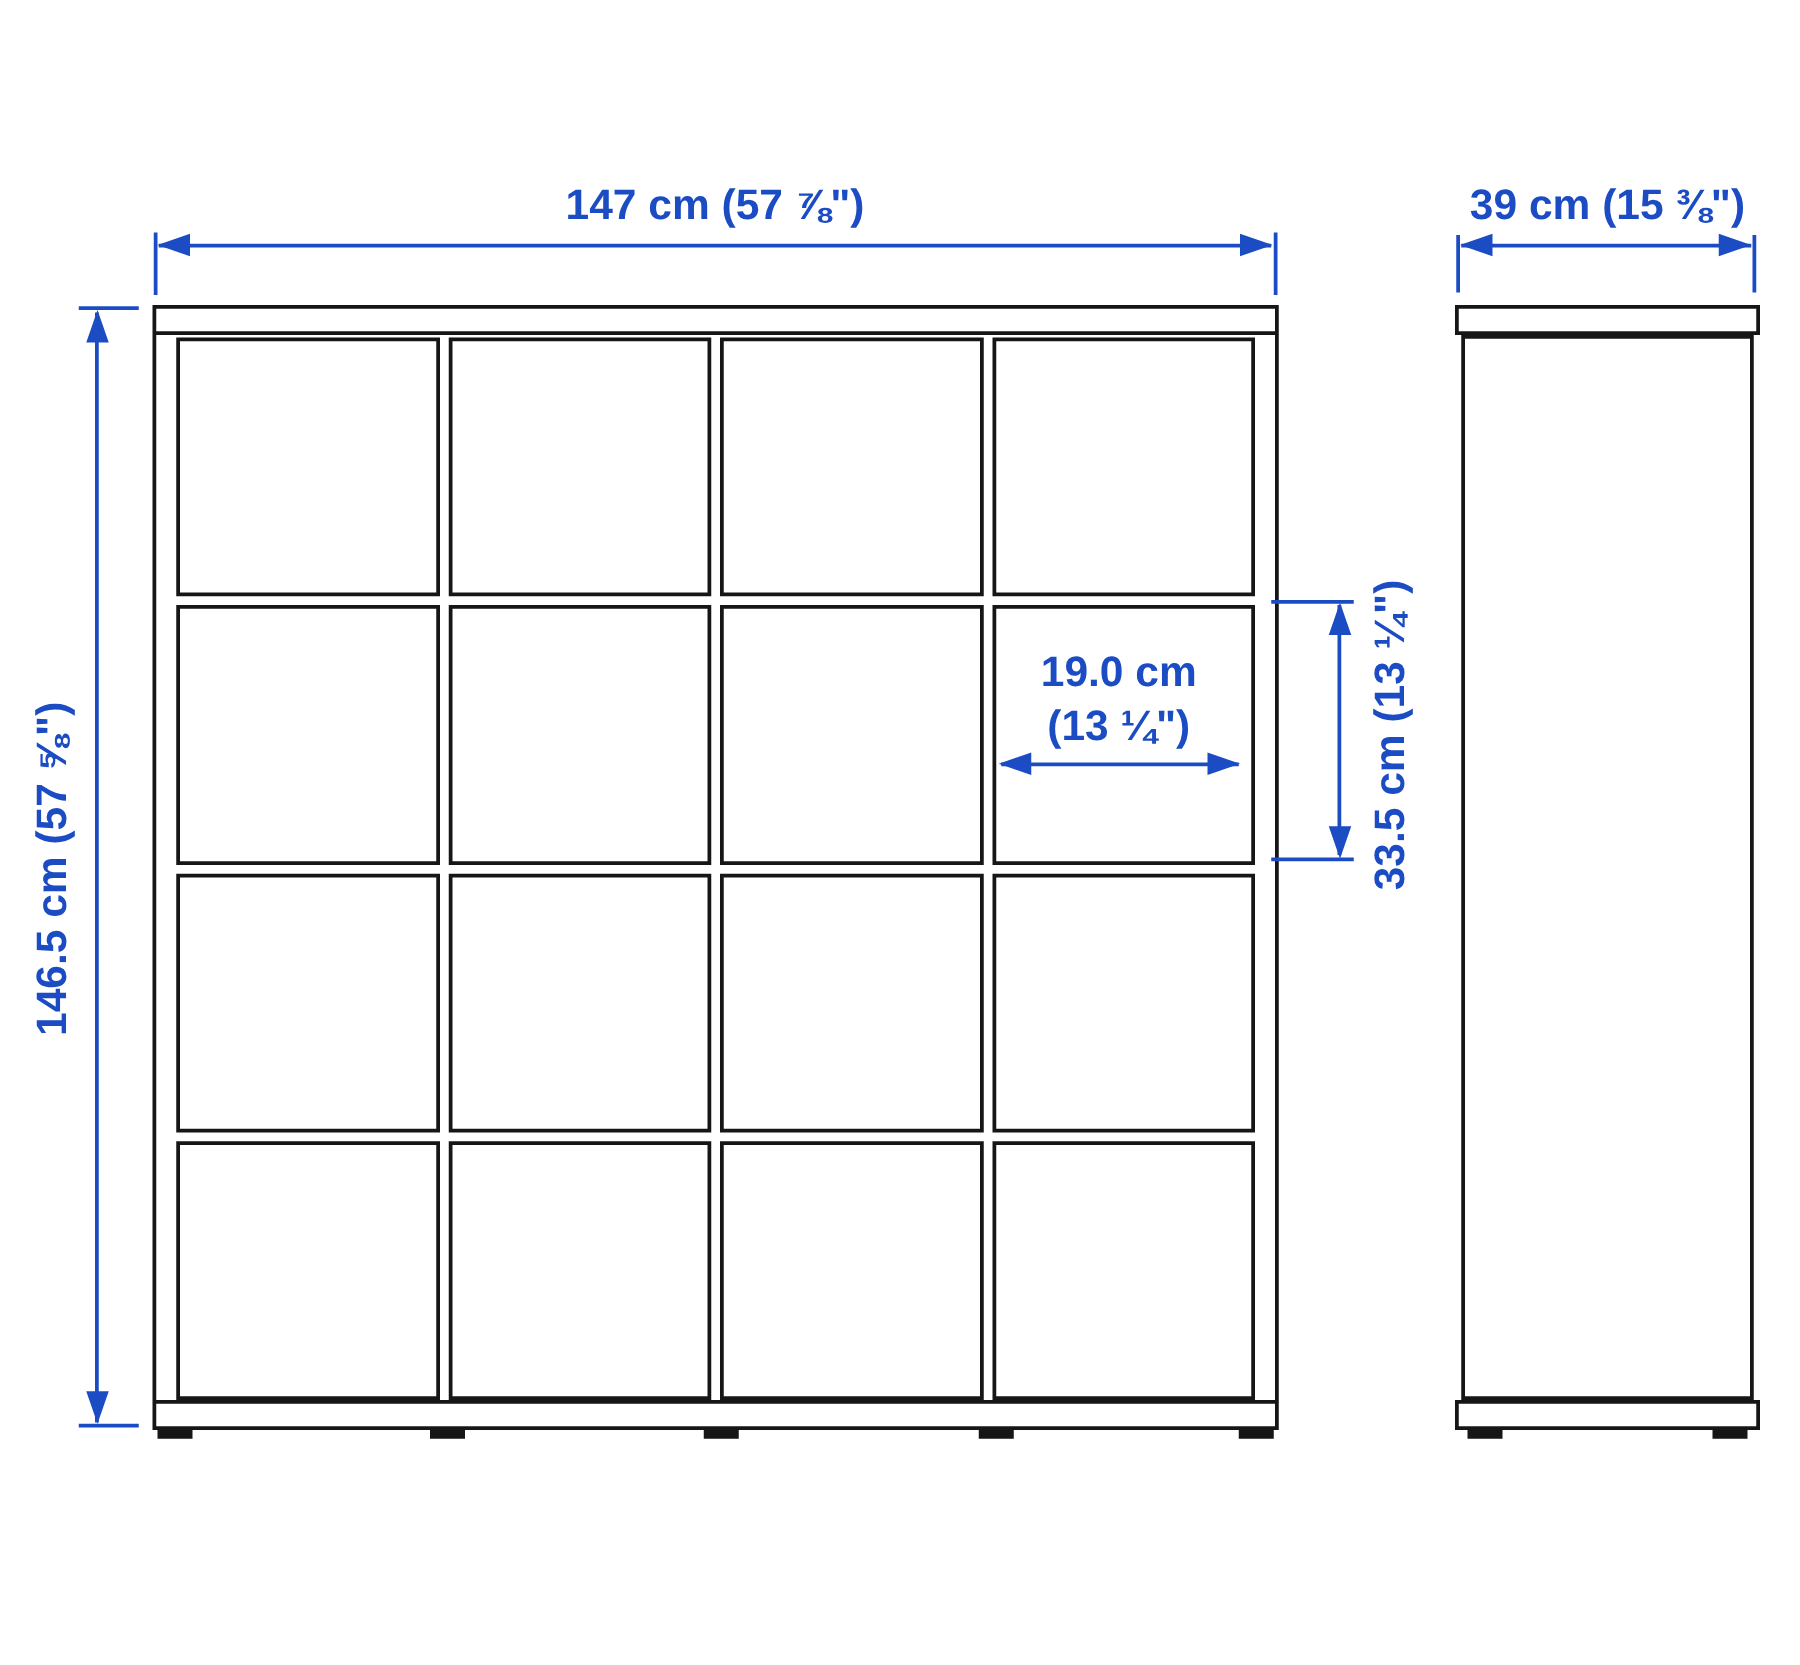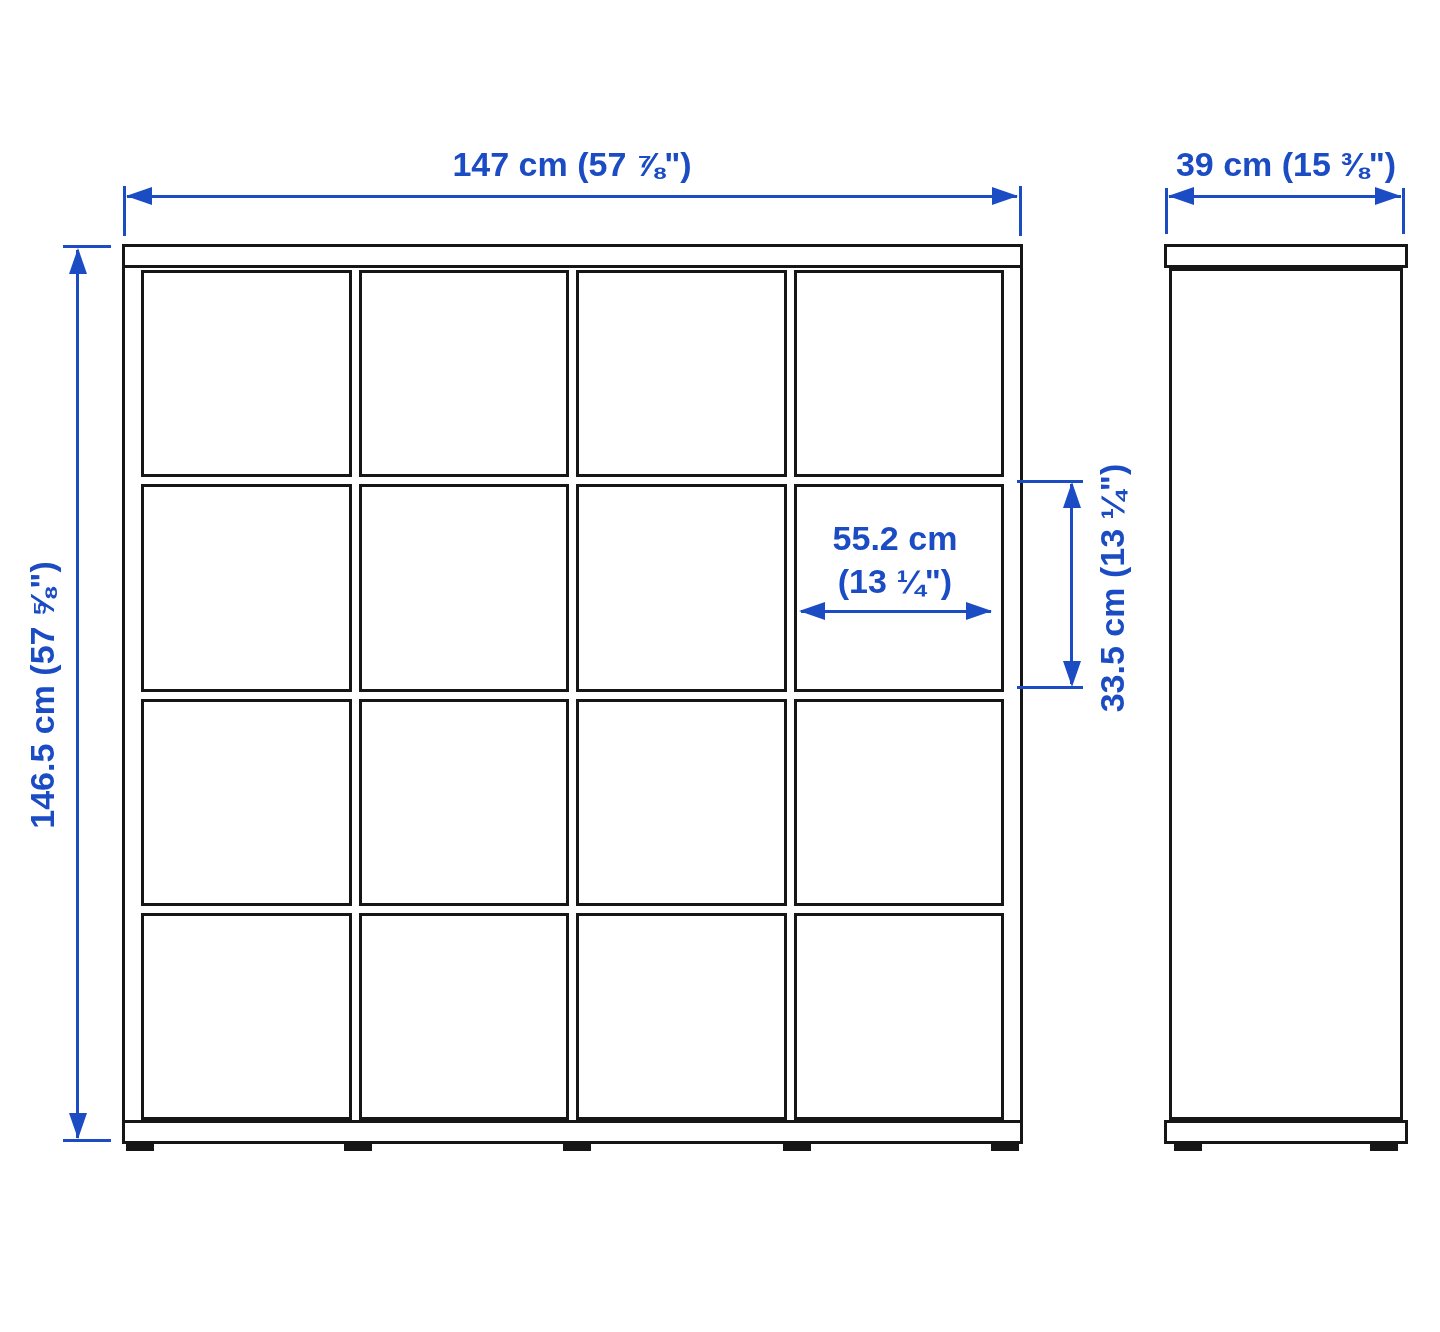--- a/index.html
+++ b/index.html
@@ -128,21 +128,21 @@
   <div>
     <div class="dim-label rot" style="left:-186px;top:673px;width:460px;height:44px">146.5 cm (57 ⅝")</div>
     <div class="htick" style="left:63px;top:245px;width:48px"></div>
     <div class="htick" style="left:63px;top:1139px;width:48px"></div>
     <div class="vline" style="left:76px;top:250px;height:888px"></div>
     <div class="arr arr-up" style="left:69px;top:248px"></div>
     <div class="arr arr-down" style="left:69px;top:1113px"></div>
   </div>
 
   <div>
-    <div class="dim-label" style="left:795px;top:518px;width:200px">55.2 cm</div>
+    <div class="dim-label" style="left:795px;top:518px;width:200px">19.0 cm</div>
     <div class="dim-label" style="left:795px;top:561px;width:200px">(13 ¼")</div>
     <div class="hline" style="left:801px;top:610px;width:190px"></div>
     <div class="arr arr-left" style="left:799px;top:602px"></div>
     <div class="arr arr-right" style="left:966px;top:602px"></div>
   </div>
 
   <div>
     <div class="dim-label rot" style="left:974px;top:566px;width:280px;height:44px">33.5 cm (13 ¼")</div>
     <div class="htick" style="left:1017px;top:480px;width:66px"></div>
     <div class="htick" style="left:1017px;top:686px;width:66px"></div>

